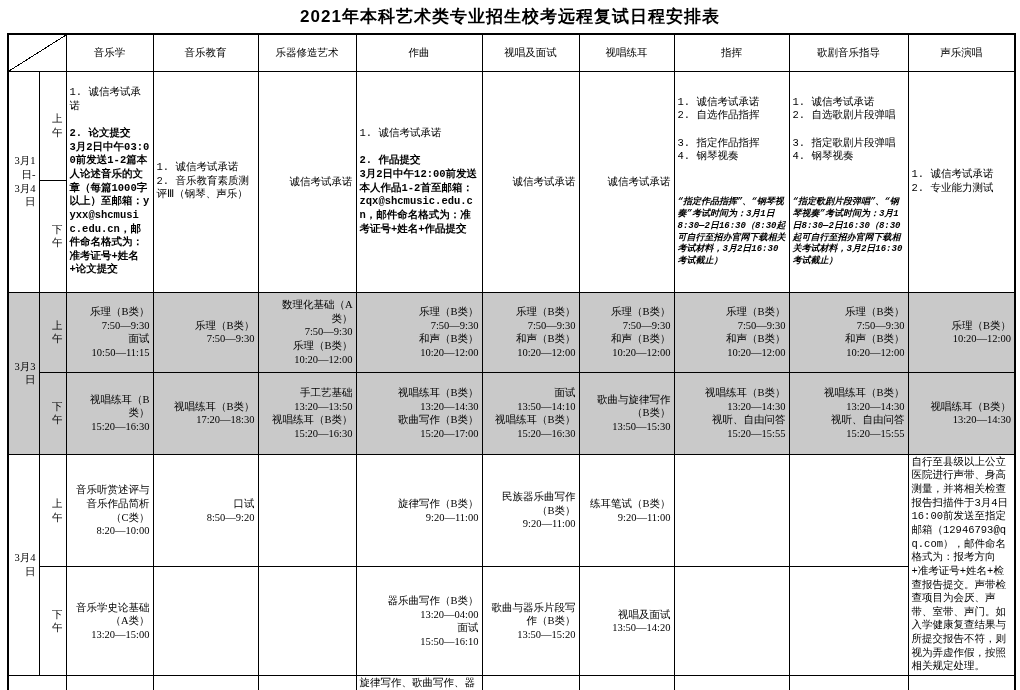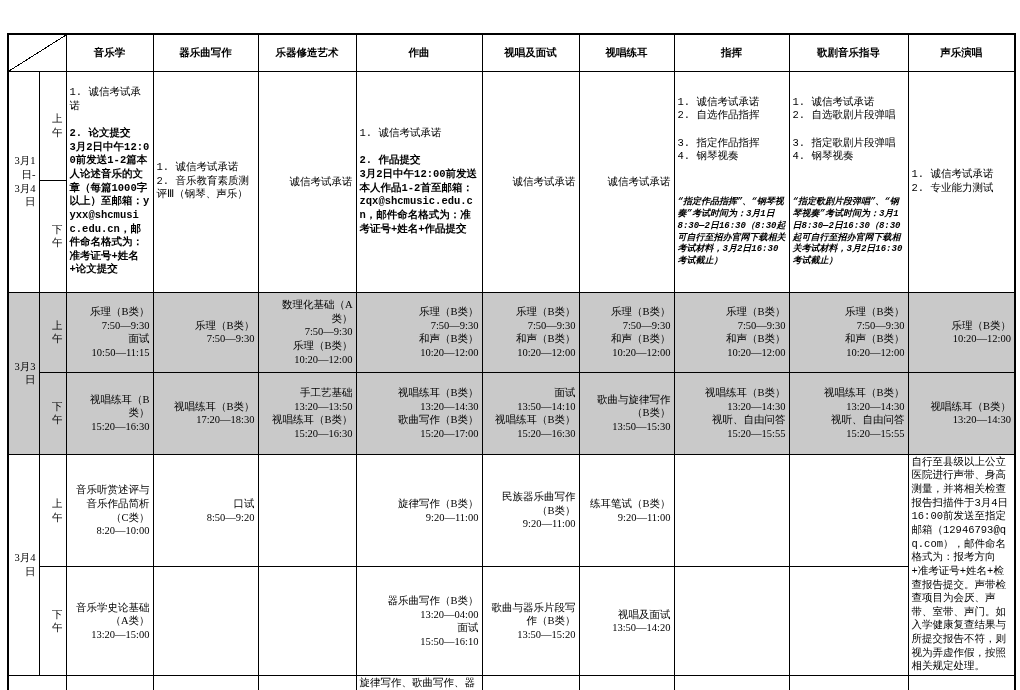--- a/index.html
+++ b/index.html
@@ -8,76 +8,77 @@
   .title{position:absolute;top:5px;left:0;width:100%;text-align:center;
          font-family:"Liberation Sans","DejaVu Sans",sans-serif;
          font-size:17px;font-weight:bold;letter-spacing:1px;}
   table.sched{position:absolute;left:7px;top:33px;width:1007px;
               border-collapse:collapse;table-layout:fixed;
               border:2px solid #000;}
   table.sched td,table.sched th{border:1px solid #000;vertical-align:middle;
               white-space:pre-line;overflow:hidden;padding:1px 3px;
               font-size:10.5px;line-height:1.3;}
   th.colhead{font-family:"Liberation Sans","DejaVu Sans",sans-serif;
-             font-size:11px;font-weight:bold;text-align:center;}
+             font-size:11px;font-weight:normal;text-align:center;}
   td.corner{background:linear-gradient(to bottom right,
             transparent 49.2%,#000 49.2%,#000 50.8%,transparent 50.8%);}
   .c{text-align:right;}
   .l{text-align:left;font-family:Liberation Mono, monospace;}
   .datecell{text-align:right;font-size:10.5px;}
   .gray{background:#c9c9c9;}
   .boldtxt{font-weight:bold;}
   .sm{font-size:9.5px;line-height:1.25;}
   .xs{font-size:9px;line-height:1.22;}
   .notebi{font-weight:bold;font-style:italic;font-size:9px;line-height:1.3;margin-top:20px;}
   .wrapall{word-break:break-all;}
   .vtop{vertical-align:middle;}
 </style>
 </head>
 <body>
 
 <div class="page">
+  <div class="title">2021年本科艺术类专业招生校考远程复试日程安排表</div>
 
   <table class="sched">
     <colgroup>
       <col style="width:31px">
         <col style="width:27px">
       <col style="width:87px">
         <col style="width:105px">
         <col style="width:98px">
       <col style="width:126px">
         <col style="width:97px">
         <col style="width:95px">
       <col style="width:115px">
         <col style="width:119px">
         <col style="width:107px">
     </colgroup>
 
     <tbody>
         <tr style="height:37px">
       <td class="corner" colspan="2"></td>
       <th class="colhead">音乐学</th>
-      <th class="colhead">器乐曲写作</th>
+      <th class="colhead">音乐教育</th>
       <th class="colhead">乐器修造艺术</th>
       <th class="colhead">作曲</th>
       <th class="colhead">视唱及面试</th>
       <th class="colhead">视唱练耳</th>
       <th class="colhead">指挥</th>
       <th class="colhead">歌剧音乐指导</th>
       <th class="colhead">声乐演唱</th>
     </tr>
 
     <tr style="height:80px">
       <td rowspan="2" class="datecell">3月1日-
 3月4日</td>
       <td class="c">上午</td>
       <td rowspan="2" class="l sm wrapall vtop">
         <div>1. 诚信考试承诺</div>
         <div class="boldtxt">2. 论文提交
-3月2日中午12:00前发送1-2篇本人论述音乐的文章（每篇1000字以上）至邮箱：yyxx@shcmusic.edu.cn，邮件命名格式为：准考证号+姓名+论文提交</div>
+3月2日中午03:00前发送1-2篇本人论述音乐的文章（每篇1000字以上）至邮箱：yyxx@shcmusic.edu.cn，邮件命名格式为：准考证号+姓名+论文提交</div>
       </td>
       <td rowspan="2" class="l sm">1. 诚信考试承诺
 2. 音乐教育素质测评Ⅲ（钢琴、声乐）</td>
       <td rowspan="2" class="c">诚信考试承诺</td>
       <td rowspan="2" class="l sm wrapall">
         <div>1. 诚信考试承诺</div>
         <div class="boldtxt">2. 作品提交
 3月2日中午12:00前发送本人作品1-2首至邮箱：zqx@shcmusic.edu.cn，邮件命名格式为：准考证号+姓名+作品提交</div>
       </td>
       <td rowspan="2" class="c">诚信考试承诺</td>

